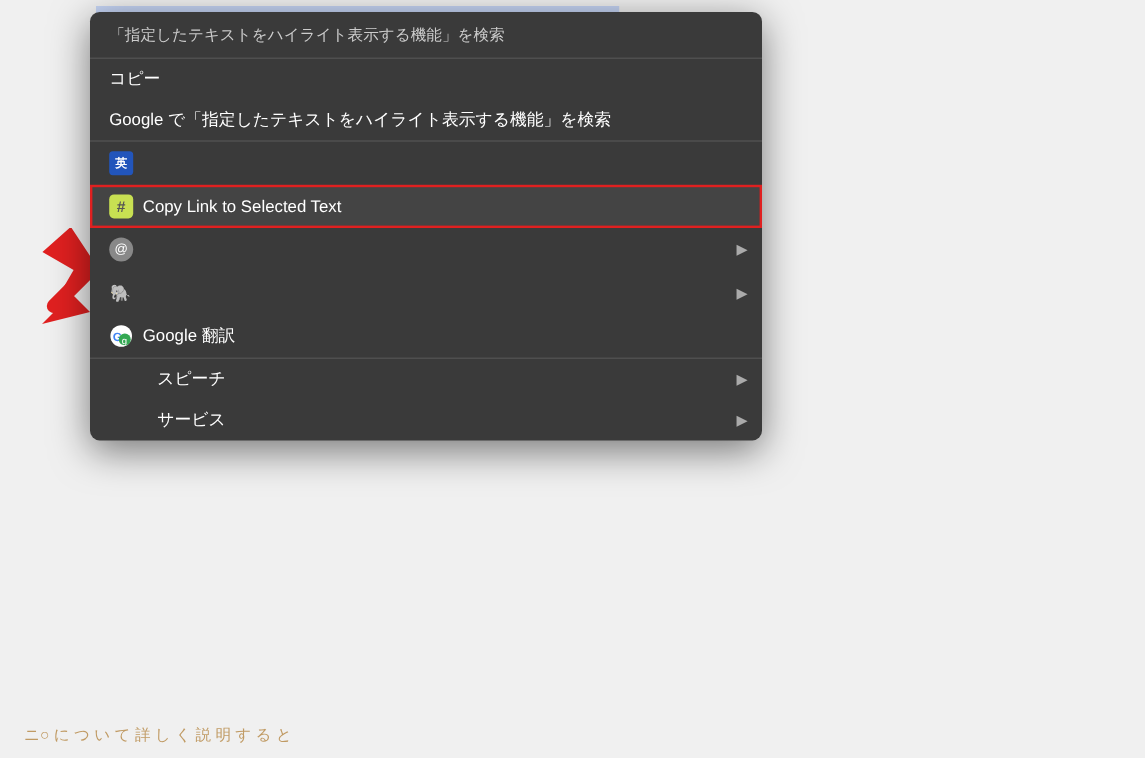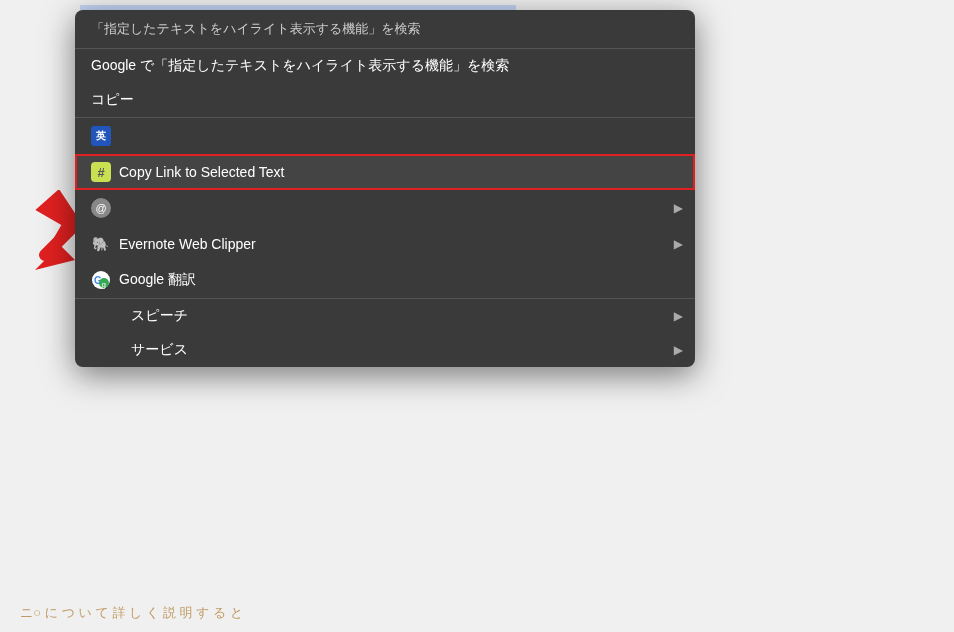--- a/index.html
+++ b/index.html
@@ -29,21 +29,21 @@
       width: 80px;
       height: 80px;
       z-index: 5;
     }
 
     
     .context-menu {
       position: absolute;
       top: 10px;
       left: 75px;
-      width: 620px;
+      width: 560px;
       background: #3a3a3a;
       border-radius: 8px;
       box-shadow: 0 8px 32px rgba(0,0,0,0.5);
       overflow: hidden;
       z-index: 10;
     }
 
     .menu-section {
       border-bottom: 1px solid #555;
     }
@@ -189,25 +189,25 @@
 <div class="context-menu">
 
   <div class="menu-section">
     <div class="menu-item header-item">
       <span class="menu-item-text">「指定したテキストをハイライト表示する機能」を検索</span>
     </div>
   </div>
 
   <div class="menu-section">
     <div class="menu-item">
+      <span class="menu-item-text">コピー</span>
+    </div>
+    <div class="menu-item">
       <span class="menu-item-text">Google で「指定したテキストをハイライト表示する機能」を検索</span>
     </div>
-    <div class="menu-item">
-      <span class="menu-item-text">コピー</span>
-    </div>
   </div>
 
   <div class="menu-section">
     <div class="menu-item">
       <span class="icon">
         <span class="eiken-icon">英</span>
       </span>
     </div>
     <div class="menu-item highlighted">
       <span class="icon">
@@ -216,21 +216,20 @@
       <span class="menu-item-text">Copy Link to Selected Text</span>
     </div>
     <div class="menu-item">
       <span class="icon">
         <span class="at-icon">@</span>
       </span>
       <span class="submenu-arrow">▶</span>
     </div>
     <div class="menu-item">
       <span class="icon evernote-icon">🐘</span>
-      <span class="menu-item-text">Evernote Web Clipper</span>
       <span class="submenu-arrow">▶</span>
     </div>
     <div class="menu-item">
       <span class="icon">
         <svg width="20" height="20" viewBox="0 0 20 20">
           <circle cx="10" cy="10" r="9" fill="white"></circle>
           <text x="3" y="14" font-size="10" font-weight="bold" fill="#4285F4">G</text>
           <circle cx="13" cy="13" r="5" fill="#34A853"></circle>
           <text x="10.5" y="16.5" font-size="8" fill="white">g</text>
         </svg>

